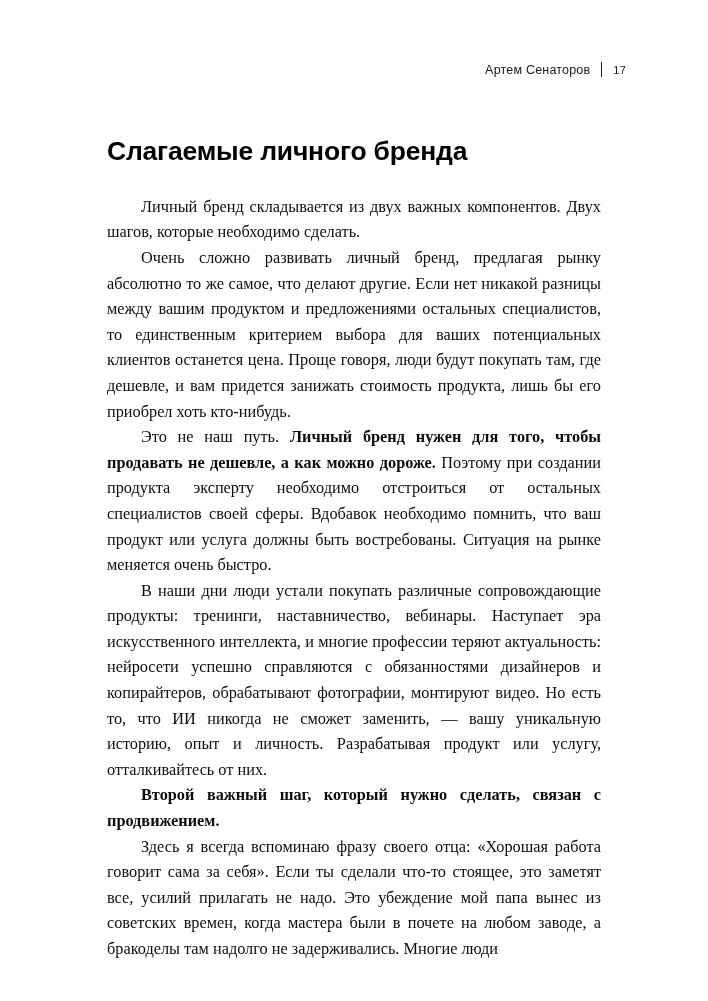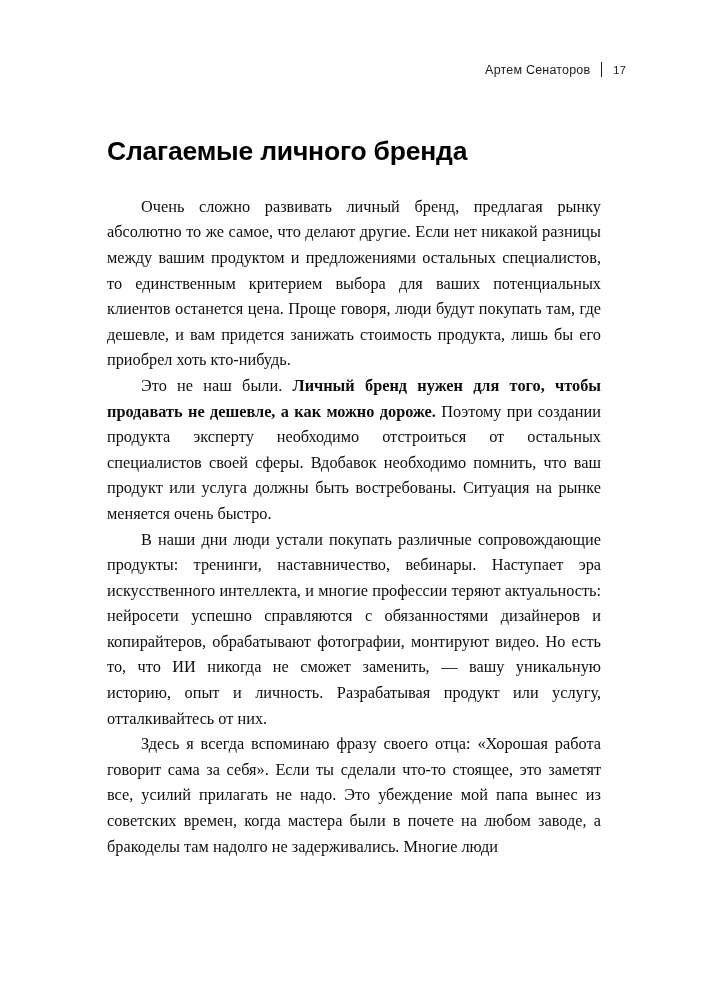--- a/index.html
+++ b/index.html
@@ -82,20 +82,22 @@
 
   <div class="header">
     <span class="running-title">Артем Сенаторов</span>
     <span class="rule"></span>
     <span class="folio">17</span>
   </div>
 
   <div class="content">
     <h1 class="chapter-title">Слагаемые личного бренда</h1>
     <div id="body-text">
+        <p class="para"><span>Личный бренд складывается из двух важных компонентов. Двух шагов, которые необходимо сделать.</span></p>
         <p class="para"><span>Очень сложно развивать личный бренд, предлагая рынку абсолютно то же самое, что делают другие. Если нет никакой разницы между вашим продуктом и предложениями остальных специалистов, то единственным критерием выбора для ваших потенциальных клиентов останется цена. Проще говоря, люди будут покупать там, где дешевле, и вам придется занижать стоимость продукта, лишь бы его приобрел хоть кто-нибудь.</span></p>
-        <p class="para"><span>Это не наш были. </span><b>Личный бренд нужен для того, чтобы продавать не дешевле, а как можно дороже.</b><span> Поэтому при создании продукта эксперту необходимо отстроиться от остальных специалистов своей сферы. Вдобавок необходимо помнить, что ваш продукт или услуга должны быть востребованы. Ситуация на рынке меняется очень быстро.</span></p>
+        <p class="para"><span>Это не наш путь. </span><b>Личный бренд нужен для того, чтобы продавать не дешевле, а как можно дороже.</b><span> Поэтому при создании продукта эксперту необходимо отстроиться от остальных специалистов своей сферы. Вдобавок необходимо помнить, что ваш продукт или услуга должны быть востребованы. Ситуация на рынке меняется очень быстро.</span></p>
         <p class="para"><span>В наши дни люди устали покупать различные сопровождающие продукты: тренинги, наставничество, вебинары. Наступает эра искусственного интеллекта, и многие профессии теряют актуальность: нейросети успешно справляются с обязанностями дизайнеров и копирайтеров, обрабатывают фотографии, монтируют видео. Но есть то, что ИИ никогда не сможет заменить, — вашу уникальную историю, опыт и личность. Разрабатывая продукт или услугу, отталкивайтесь от них.</span></p>
+        <p class="para"><b>Второй важный шаг, который нужно сделать, связан с продвижением.</b></p>
         <p class="para"><span>Здесь я всегда вспоминаю фразу своего отца: «Хорошая работа говорит сама за себя». Если ты сделали что-то стоящее, это заметят все, усилий прилагать не надо. Это убеждение мой папа вынес из советских времен, когда мастера были в почете на любом заводе, а бракоделы там надолго не задерживались. Многие люди</span></p>
       </div>
   </div>
 
 </div>
 
 </body></html>

